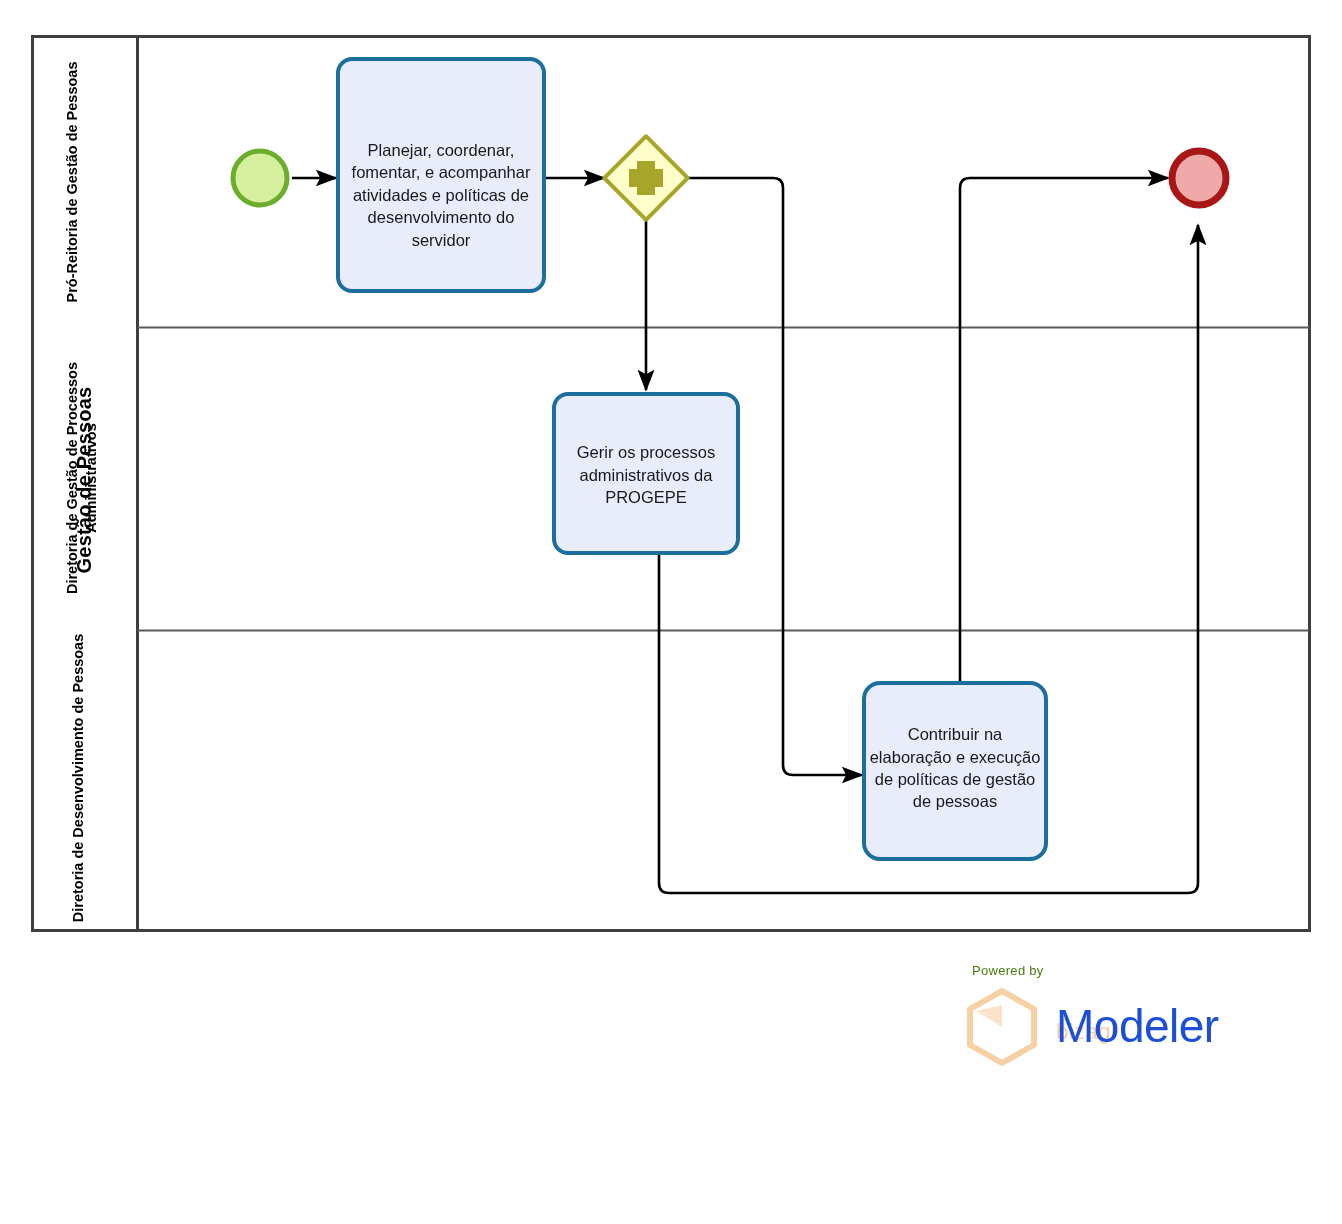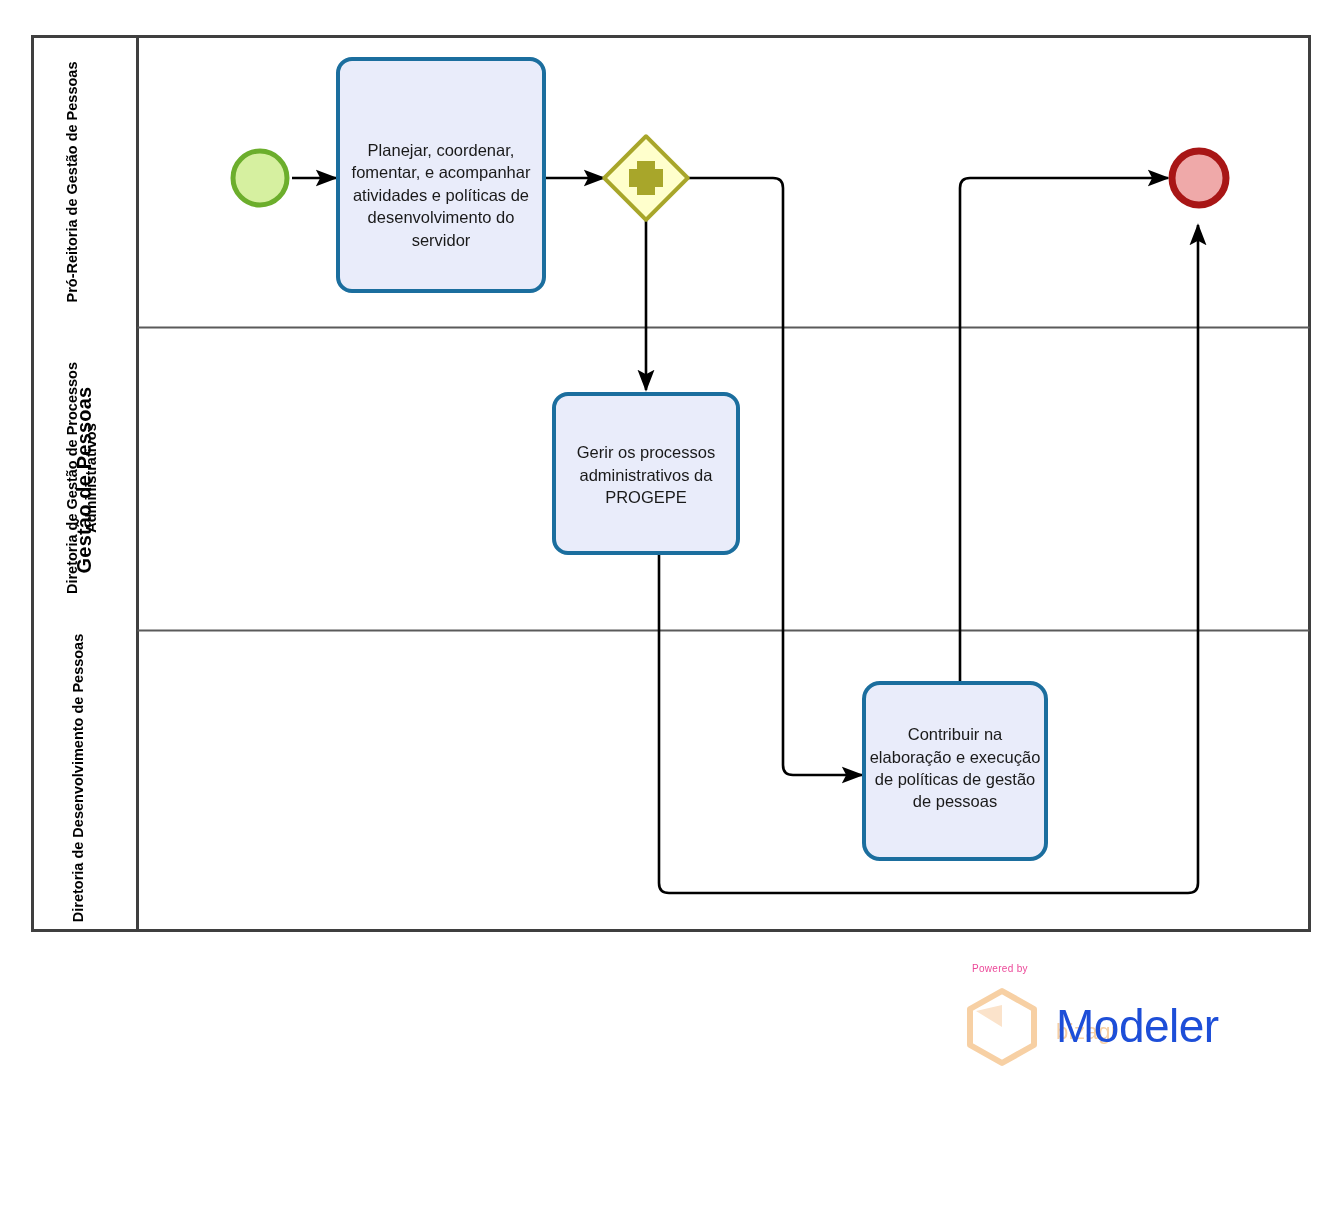--- a/index.html
+++ b/index.html
@@ -37,21 +37,21 @@
     pointer-events:none;
   }
   #task1-label{left:344px;top:62px;width:194px;height:266px;}
   #task2-label{left:556px;top:403px;width:180px;height:144px;}
   #task3-label{left:866px;top:680px;width:178px;height:176px;}
 
   
   .watermark{position:absolute;left:960px;top:963px;width:290px;height:110px;}
   .wm-powered{
     position:absolute;left:12px;top:0px;
-    font-size:10px;color:#ec4899;letter-spacing:.3px;
+    font-size:13px;color:#4d7c0f;letter-spacing:.3px;
   }
   .wm-logo{position:absolute;left:0px;top:20px;width:290px;height:84px;}
   .wm-bizagi{
     position:absolute;left:96px;top:24px;
     font-size:22px;color:#f6cfa4;letter-spacing:.5px;margin-top:32px;
   }
   .wm-modeler{
     position:absolute;left:96px;top:40px;
     font-size:46px;color:#1d4ed8;letter-spacing:-.5px;line-height:1;
   }

